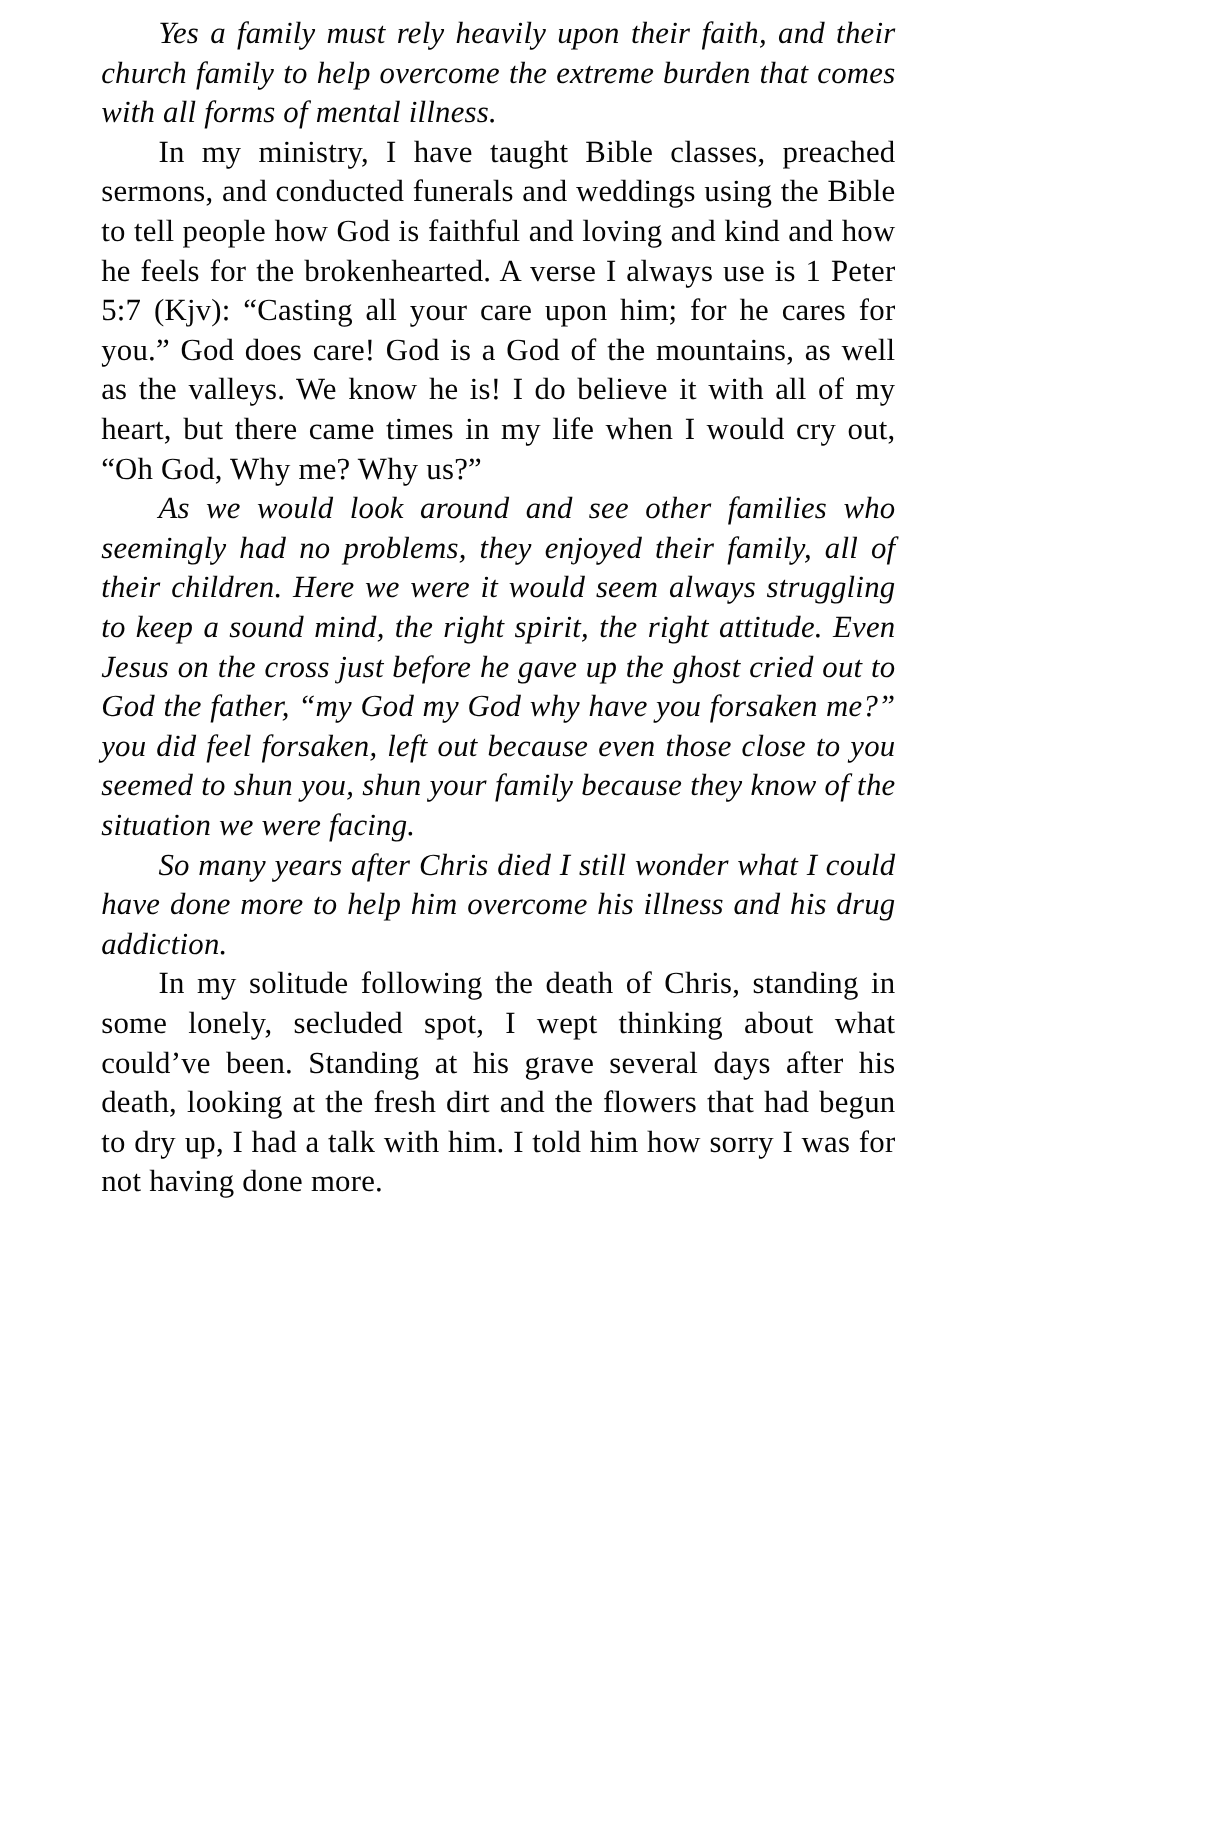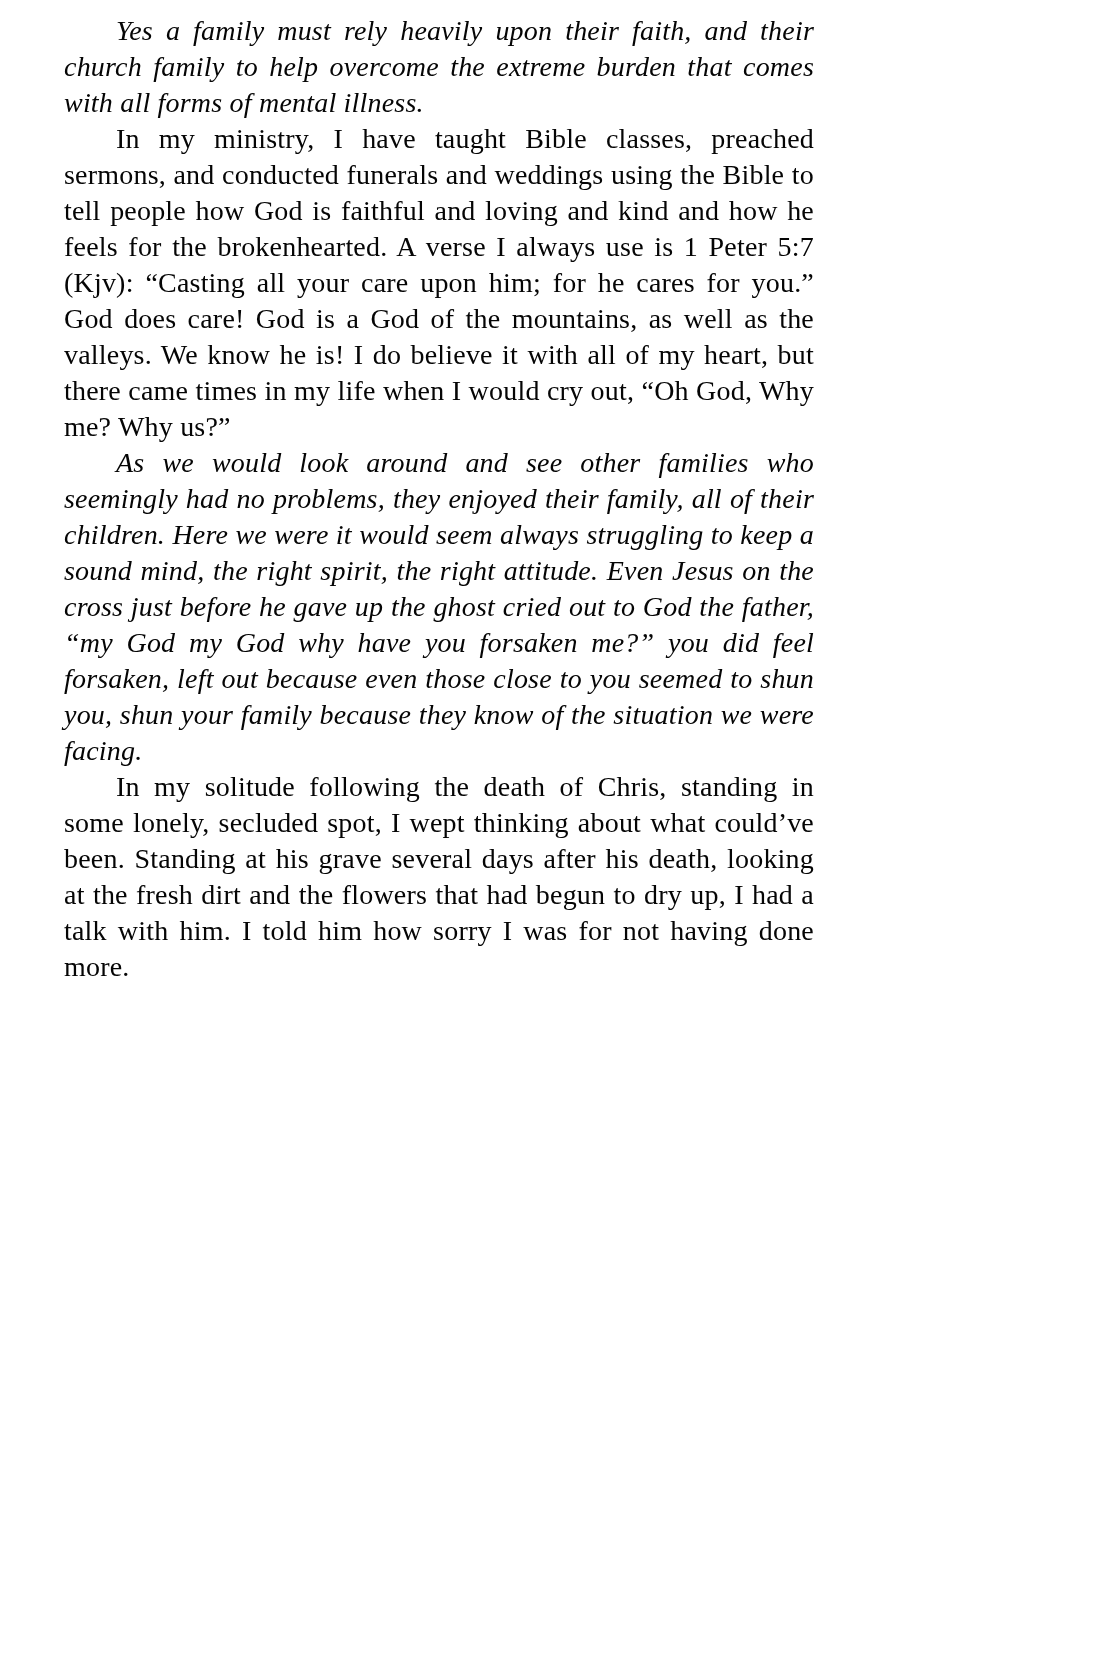--- a/index.html
+++ b/index.html
@@ -6,21 +6,21 @@
     margin: 0;
     padding: 0;
     background: #ffffff;
   }
   .page {
     position: relative;
     width: 890px;
     height: 1667px;
     background: #ffffff;
     box-sizing: border-box;
-    padding: 13px 76px 0 64px;
+    padding: 13px 76px 0 92px;
     overflow: hidden;
   }
   .text-block {
     font-family: "Liberation Serif", "DejaVu Serif", serif;
     font-size: 28px;
     line-height: 36px;
     color: #050505;
     text-align: justify;
   }
   .para {
@@ -36,15 +36,16 @@
   }
 </style>
 </head>
 <body>
 
 <div class="page">
   <div class="text-block">
     <p class="para italic">Yes a family must rely heavily upon their faith, and their  church family to help overcome the extreme burden that comes with all forms of mental illness.</p>
     <p class="para normal">In my ministry, I have taught Bible classes, preached sermons, and conducted funerals and weddings using the Bible to tell people how God is faithful and loving and kind and how he feels for the brokenhearted. A verse I always use is 1 Peter 5:7 (Kjv): “Casting all your care upon him; for he cares for you.” God does care! God is a God of the mountains, as well as the valleys. We know he is! I do believe it with all of my heart, but there came times in my life when I would cry out, “Oh God, Why me? Why us?”</p>
     <p class="para italic">As we would look around and see other families who seemingly had no problems, they enjoyed their family, all of their children. Here we were it would seem always struggling to keep a sound mind, the right spirit, the right attitude. Even Jesus on the cross just before he gave up the ghost cried out to God the father, “my God my God why have you forsaken me?” you did feel forsaken, left out because even those close to you seemed to shun you, shun your family because they know of the situation we were facing.</p>
+    <p class="para italic">So many years after Chris died I still wonder what I could have done more to help him overcome his illness and his drug addiction.</p>
     <p class="para normal">In my solitude following the death of Chris, standing in some lonely, secluded spot, I wept thinking about what could’ve been. Standing at his grave several days after his death, looking at the fresh dirt and the flowers that had begun to dry up, I had a talk with him. I told him how sorry I was for not having done more.</p>
   </div>
 </div>
 
 </body></html>

